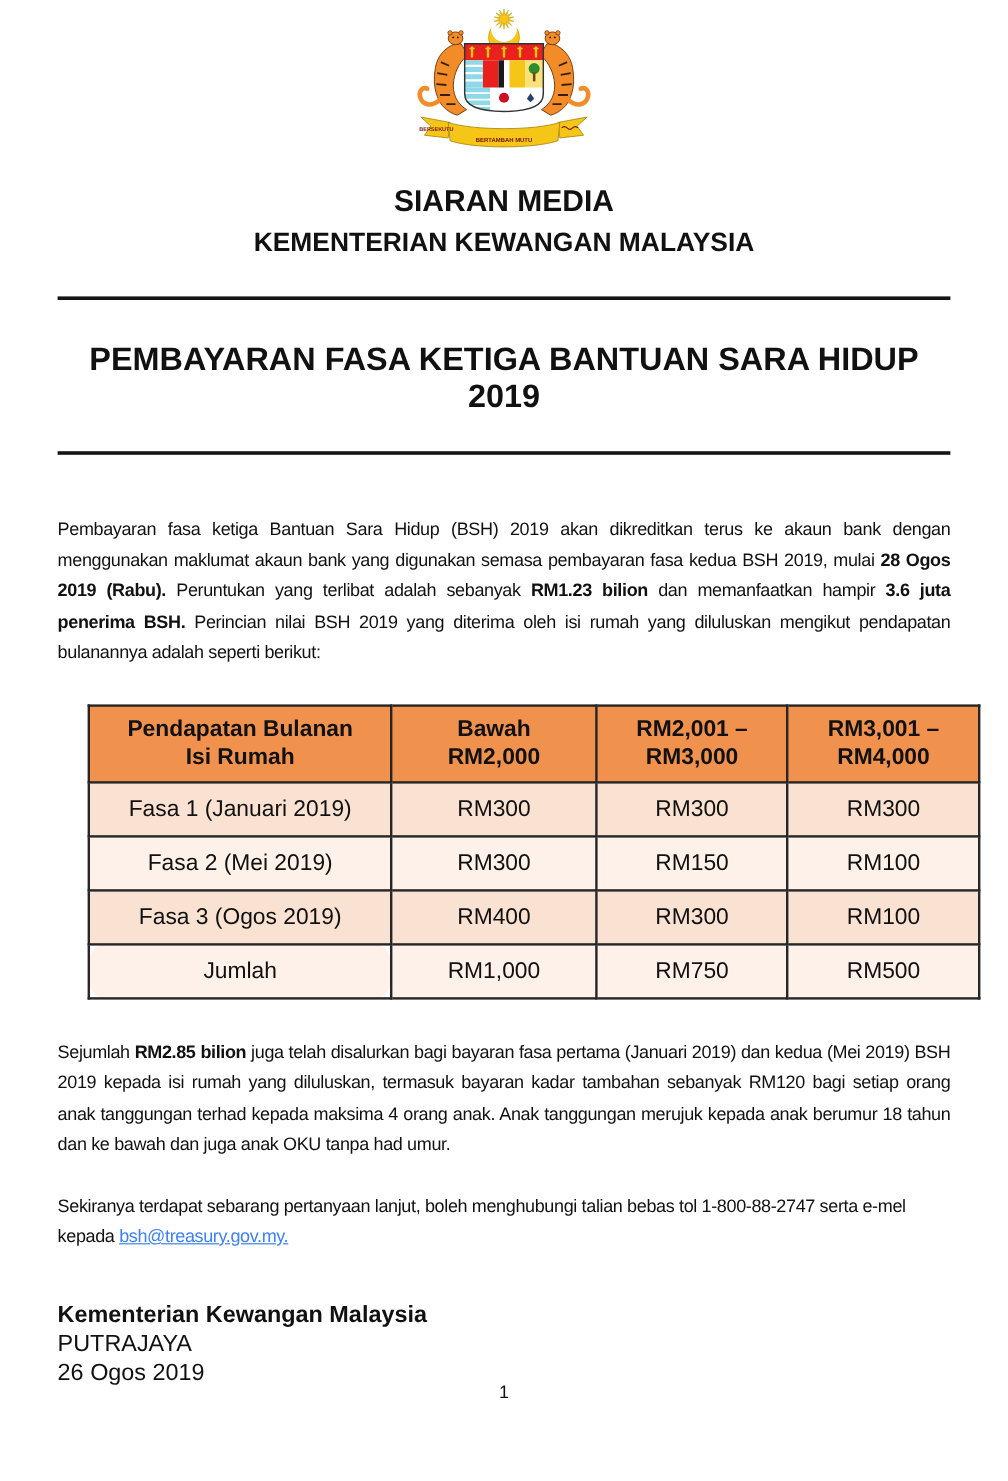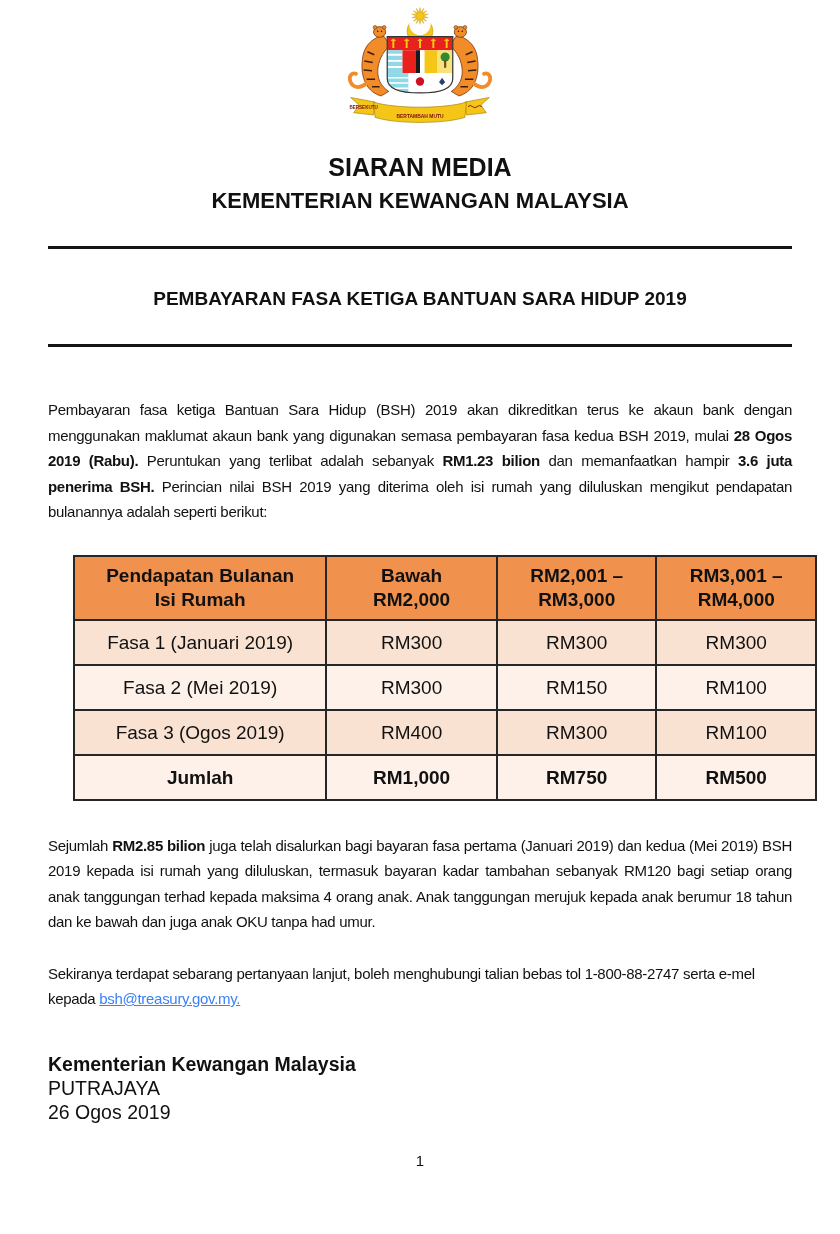--- a/index.html
+++ b/index.html
@@ -10,21 +10,21 @@
   }
   .page{padding:6px 48px 0 48px;}
   .crest-wrap{text-align:center;}
   .crest-wrap svg{display:inline-block;}
   .masthead{margin-top:18px;text-align:center;}
   .masthead .title{font-size:25px;font-weight:bold;line-height:34px;letter-spacing:0;}
   .masthead .subtitle{font-size:22px;font-weight:bold;line-height:30px;margin-top:2px;}
   .rule{border:none;border-top:3px solid #151515;margin:0;}
   .rule1{margin-top:30px;}
   .rule2{margin-top:30px;}
-  .headline{margin-top:34px;text-align:center;font-size:19px;font-weight:bold;line-height:31px;}
+  .headline{margin-top:34px;text-align:center;font-size:27px;font-weight:bold;line-height:31px;}
   .para{
     font-size:15px;line-height:25.5px;text-align:justify;
     letter-spacing:-0.3px;
   }
   .p1{margin-top:50px;}
   .p2{margin-top:32px;}
   .contact{margin-top:26px;text-align:left;}
   .para b{font-weight:bold;}
   a.email-link{color:#3b82f6;text-decoration:underline;}
   table.bsh{
@@ -34,21 +34,21 @@
   }
   table.bsh th, table.bsh td{
     border:2px solid #262626;text-align:center;vertical-align:middle;
   }
   table.bsh th{
     background:#F0924E;font-weight:bold;line-height:24px;padding:7px 4px;
   }
   table.bsh td{padding:10px 4px;line-height:23px;}
   table.bsh tbody tr:nth-child(odd){background:#FAE2D3;}
   table.bsh tbody tr:nth-child(even){background:#FDF1E9;}
-  table.bsh tr.bold-row td{font-weight:bold;}
+  table.bsh tr.bold-row td{font-weight:normal;}
   .footer{margin-top:40px;font-size:19.5px;line-height:24px;}
   .footer .org{font-weight:bold;}
   .page-number{
     position:absolute;left:50%;top:1152px;transform:translateX(-50%);
     font-size:15px;color:#111;
   }
 </style>
 </head>
 <body>
 
@@ -176,21 +176,21 @@
           <td>RM150</td>
           <td>RM100</td>
         </tr>
         <tr>
           <td>Fasa 3 (Ogos 2019)</td>
           <td>RM400</td>
           <td>RM300</td>
           <td>RM100</td>
         </tr>
         <tr class="bold-row">
-          <td style="font-weight: bold;">Jumlah</td>
+          <td style="font-weight: normal; border-radius: 14px;">Jumlah</td>
           <td>RM1,000</td>
           <td>RM750</td>
           <td>RM500</td>
         </tr>
       </tbody>
   </table>
 
   <p class="para p2"><span>Sejumlah </span><b>RM2.85 bilion</b><span> juga telah disalurkan bagi bayaran fasa pertama (Januari 2019) dan kedua (Mei 2019) BSH 2019 kepada isi rumah yang diluluskan, termasuk bayaran kadar tambahan sebanyak RM120 bagi setiap orang anak tanggungan terhad kepada maksima 4 orang anak. Anak tanggungan merujuk kepada anak berumur 18 tahun dan ke bawah dan juga anak OKU tanpa had umur.</span></p>
 
   <p class="para contact"><span>Sekiranya terdapat sebarang pertanyaan lanjut, boleh menghubungi talian bebas tol 1-800-88-2747 serta e-mel kepada </span><a href="#" class="email-link">bsh@treasury.gov.my.</a></p>

